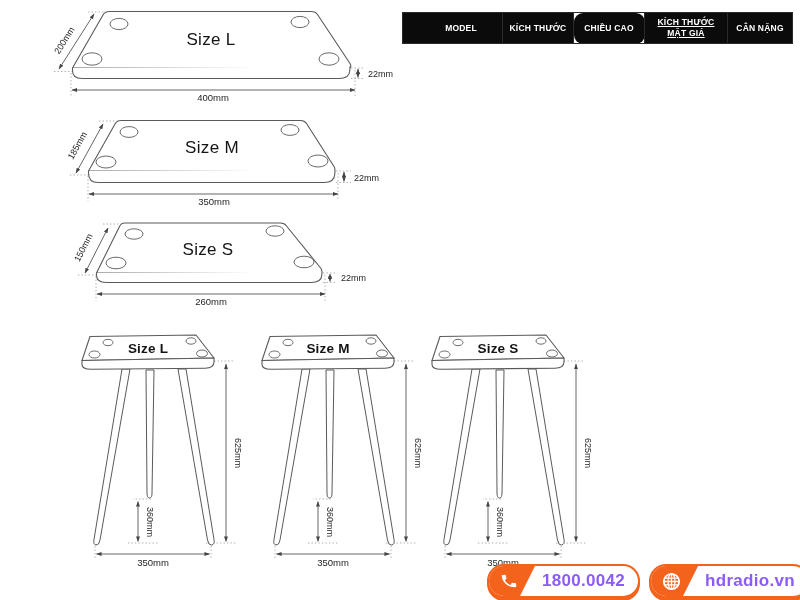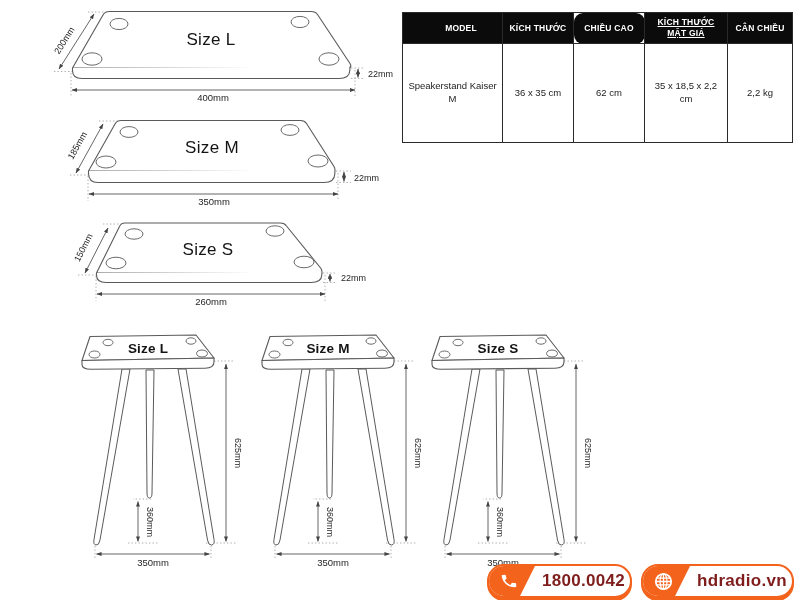--- a/index.html
+++ b/index.html
@@ -28,22 +28,22 @@
   .spec .c1{width:76px;padding-left:20px;} .spec .c2{width:64px;} .spec .c3{width:64px;border-radius:9px;}
   .spec .c4{width:76px;text-decoration:underline;} .spec .c5{width:58px;}
   .spec tr.r1 td{height:76px;} .spec tr.r2 td{height:94px;} .spec tr.r3 td{height:80px;}
   
   .badges{position:absolute;left:487px;top:564px;display:flex;gap:9px;}
   .badge{height:30px;background:#ffffff;border:2px solid #F4631C;border-radius:17px;
          display:flex;align-items:center;overflow:hidden;box-shadow:0 3px 0 0 #F4631C;}
   .badge-cap{align-self:stretch;background:#F4631C;display:flex;align-items:center;
              padding:0 17px 0 11px;
              clip-path:polygon(0 0,100% 0,calc(100% - 15px) 100%,0 100%);}
-  .badge-label{color:#7f1d1d;font-weight:700;font-size:17px;letter-spacing:0.3px;
-               padding:0 5px 0 7px;white-space:nowrap;}
+  .badge-label{color:#8b5cf6;font-weight:700;font-size:17px;letter-spacing:0.3px;
+               padding:0 13px 0 7px;white-space:nowrap;}
 </style>
 </head>
 <body>
 
 <div class="canvas">
 
   <div class="fig" style="left:28px;top:0px;">
     <svg width="372" height="106" viewBox="0 0 372 106">
       <defs>
         <marker id="ah1" orient="auto-start-reverse" markerWidth="7" markerHeight="6" refX="5.6" refY="2.2">
@@ -142,28 +142,21 @@
     </svg>
   </div>
 
   <table class="spec">
     <tbody>
         <tr>
       <th class="c1">MODEL</th>
       <th class="c2">KÍCH THƯỚC</th>
       <th class="c3">CHIỀU CAO</th>
       <th class="c4">KÍCH THƯỚC MẶT GIÁ</th>
-      <th class="c5">CÂN CHIỀU</th>
-    </tr>
-    <tr class="r2">
-      <td>Speakerstand Kaiser M</td>
-      <td>36 x 35 cm</td>
-      <td>62 cm</td>
-      <td>35 x 18,5 x 2,2 cm</td>
-      <td>2,2 kg</td>
+      <th class="c5">CÂN NẶNG</th>
     </tr>
   </tbody>
     </table>
 
   <div class="fig" style="left:58px;top:325px;">
     <svg width="205" height="250" viewBox="0 0 205 250">
       <defs>
         <marker id="ah4" orient="auto-start-reverse" markerWidth="7" markerHeight="6" refX="5.6" refY="2.2">
           <path d="M0 0 L6 2.2 L0 4.4 Z" fill="#444"></path>
         </marker>

